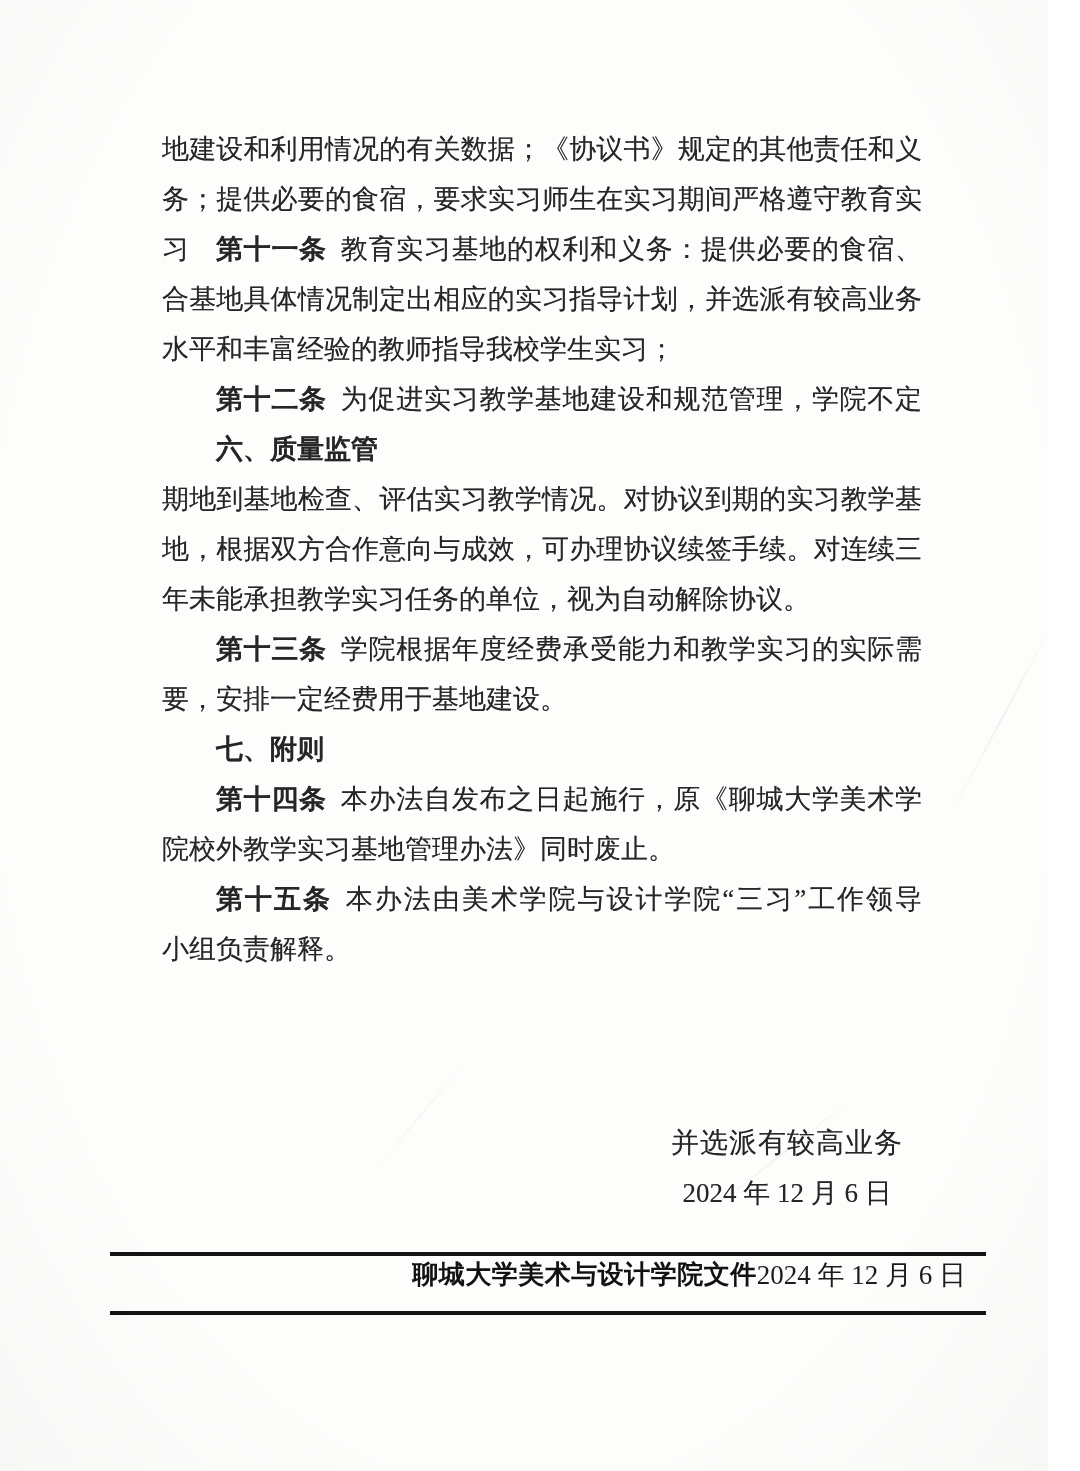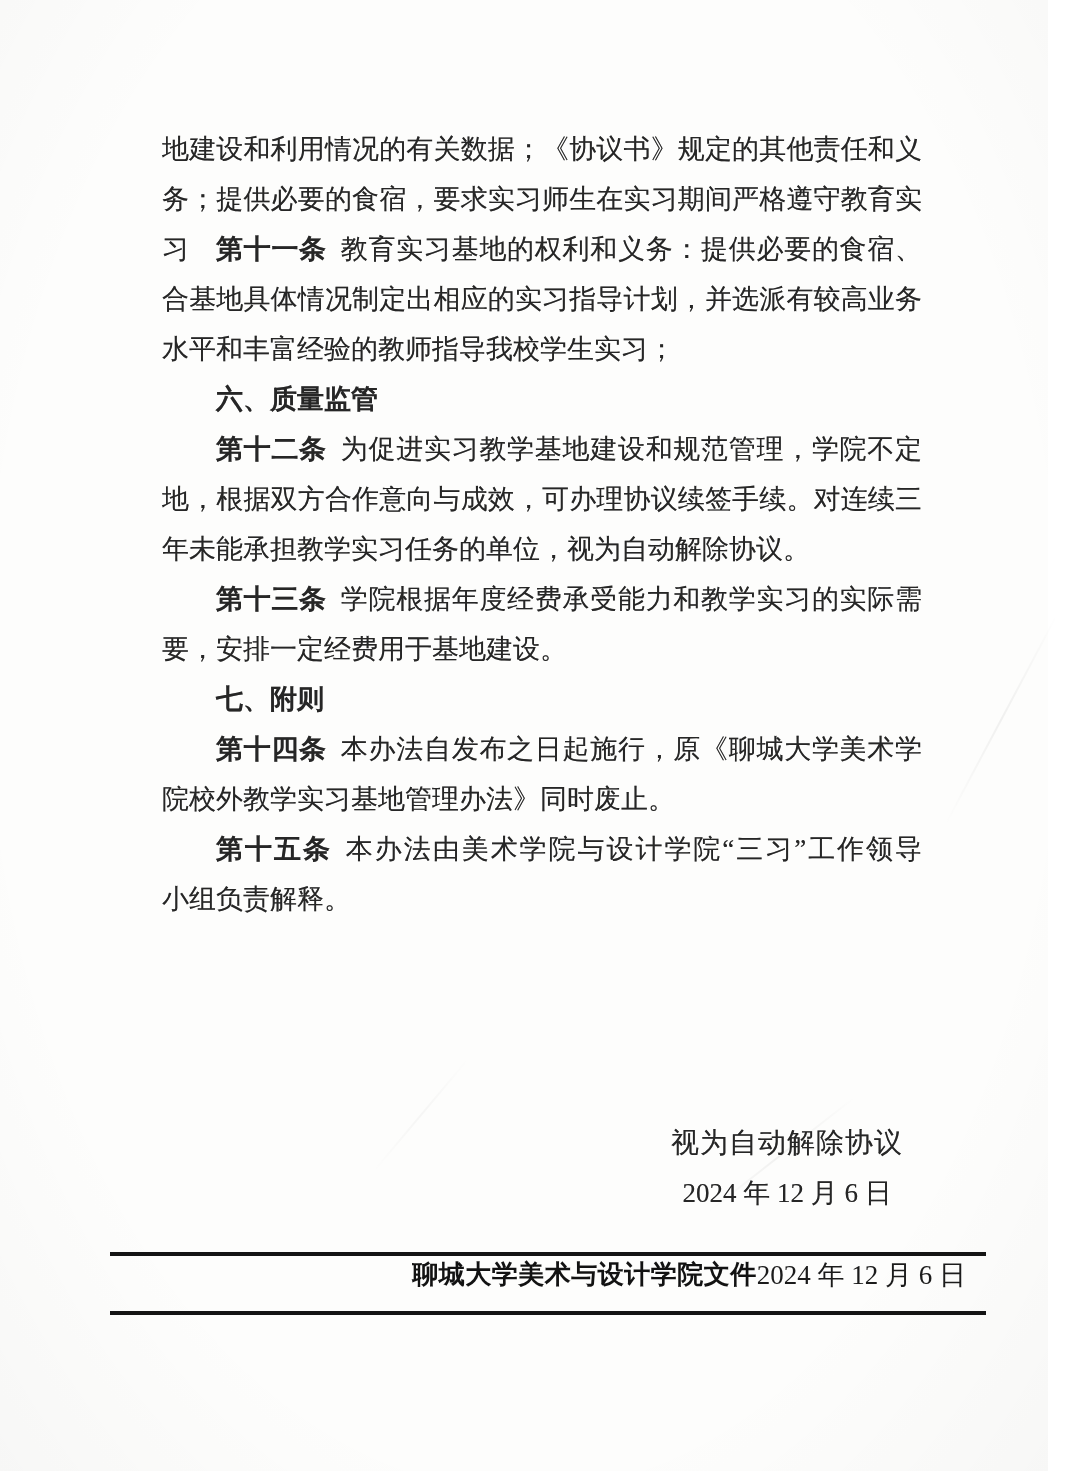--- a/index.html
+++ b/index.html
@@ -107,35 +107,36 @@
   <div class="streak streak1"></div>
   <div class="streak streak2"></div>
   <div class="streak streak3"></div>
 
   <div class="doc-body">
       <div class="doc-line fill"><span>地建设和利用情况的有关数据；《协议书》规定的其他责任和义</span></div>
       <div class="doc-line fill"><span>务；提供必要的食宿，要求实习师生在实习期间严格遵守教育实习</span></div>
       <div class="doc-line indent fill"><span class="lead">第十一条</span><span>教育实习基地的权利和义务：提供必要的食宿、</span></div>
       <div class="doc-line fill"><span>合基地具体情况制定出相应的实习指导计划，并选派有较高业务</span></div>
       <div class="doc-line"><span>水平和丰富经验的教师指导我校学生实习；</span></div>
+      <div class="doc-line indent fill"><span class="lead">第十二条</span><span>为促进实习教学基地建设和规范管理，学院不定</span></div>
       <div class="doc-line indent heading"><span>六、质量监管</span></div>
-      <div class="doc-line indent fill"><span class="lead">第十二条</span><span>为促进实习教学基地建设和规范管理，学院不定</span></div>
+      <div class="doc-line fill"><span>期地到基地检查、评估实习教学情况。对协议到期的实习教学基</span></div>
       <div class="doc-line fill"><span>地，根据双方合作意向与成效，可办理协议续签手续。对连续三</span></div>
       <div class="doc-line"><span>年未能承担教学实习任务的单位，视为自动解除协议。</span></div>
       <div class="doc-line indent fill"><span class="lead">第十三条</span><span>学院根据年度经费承受能力和教学实习的实际需</span></div>
       <div class="doc-line"><span>要，安排一定经费用于基地建设。</span></div>
       <div class="doc-line indent heading"><span>七、附则</span></div>
       <div class="doc-line indent fill"><span class="lead">第十四条</span><span>本办法自发布之日起施行，原《聊城大学美术学</span></div>
       <div class="doc-line"><span>院校外教学实习基地管理办法》同时废止。</span></div>
       <div class="doc-line indent fill"><span class="lead">第十五条</span><span>本办法由美术学院与设计学院“三习”工作领导</span></div>
       <div class="doc-line"><span>小组负责解释。</span></div>
     </div>
 
   <div class="signature">
-    <div class="org">视为自动解除协议</div>
+    <div class="org">并选派有较高业务</div>
     <div class="date">2024 年 12 月 6 日</div>
   </div>
 
   <div class="footer-rule top"></div>
   <div class="footer-row">
     <span class="footer-title">聊城大学美术与设计学院文件</span>
     <span class="footer-date">2024 年 12 月 6 日</span>
   </div>
   <div class="footer-rule bottom"></div>
 

